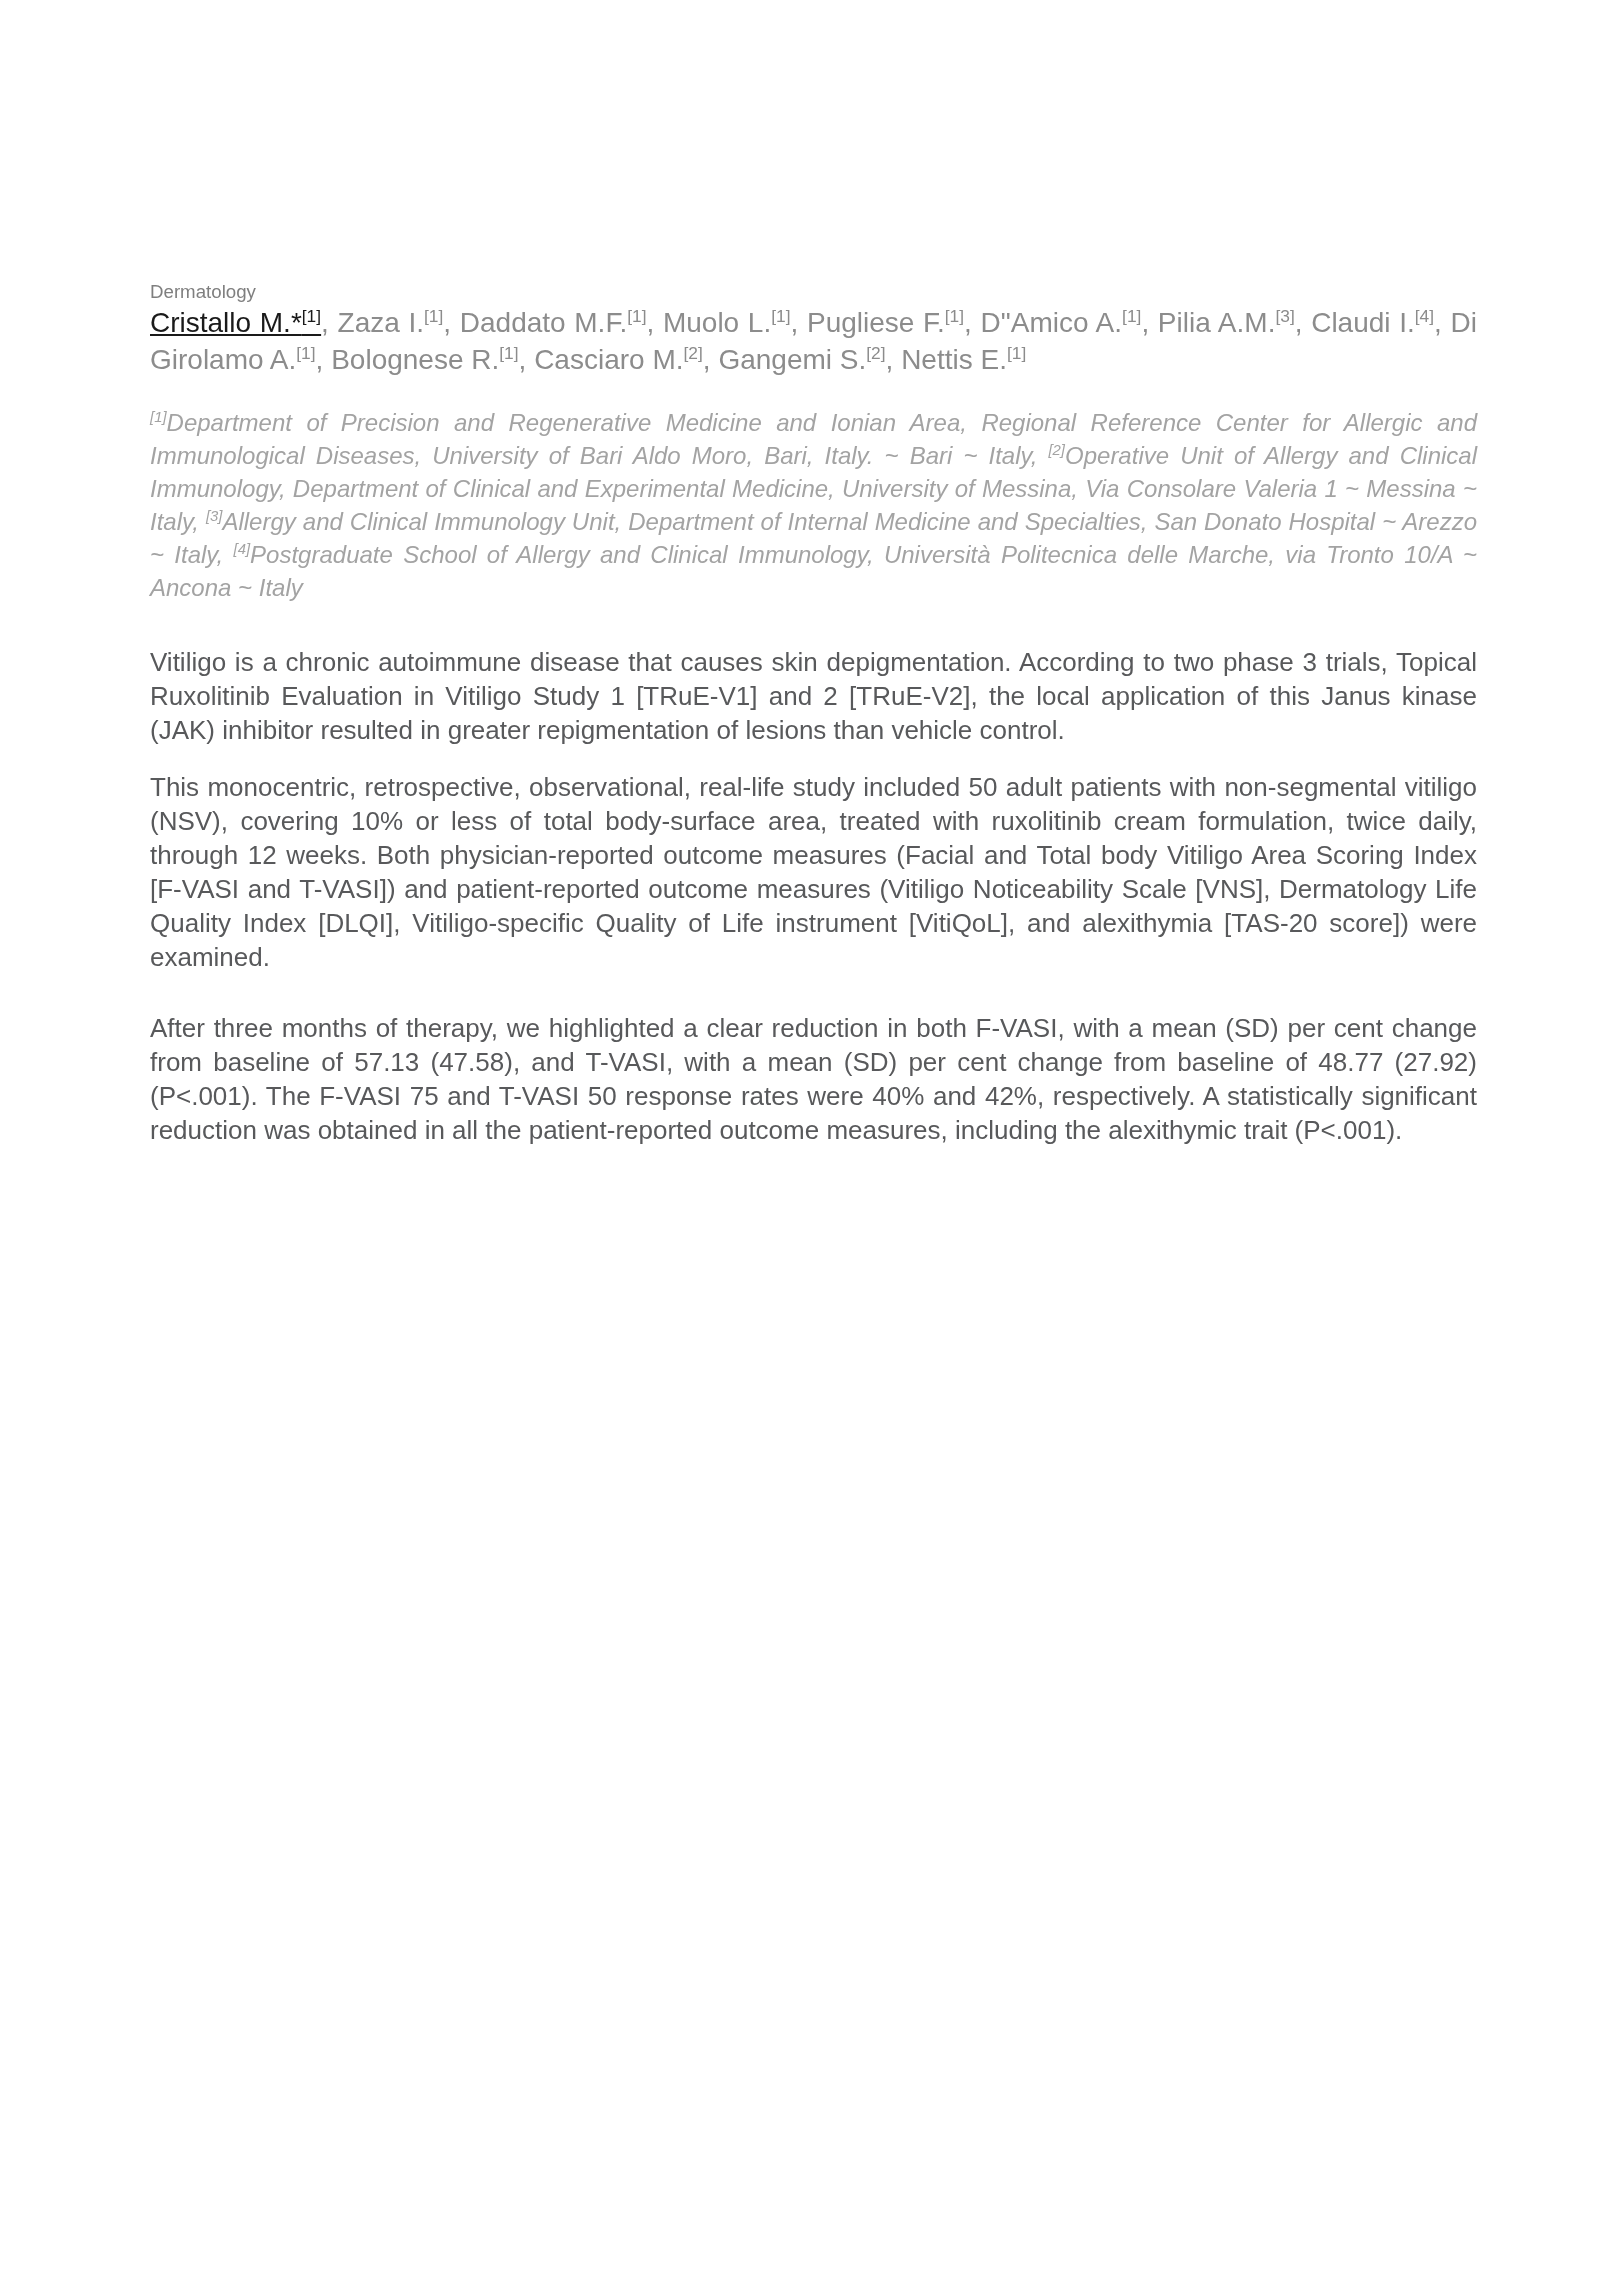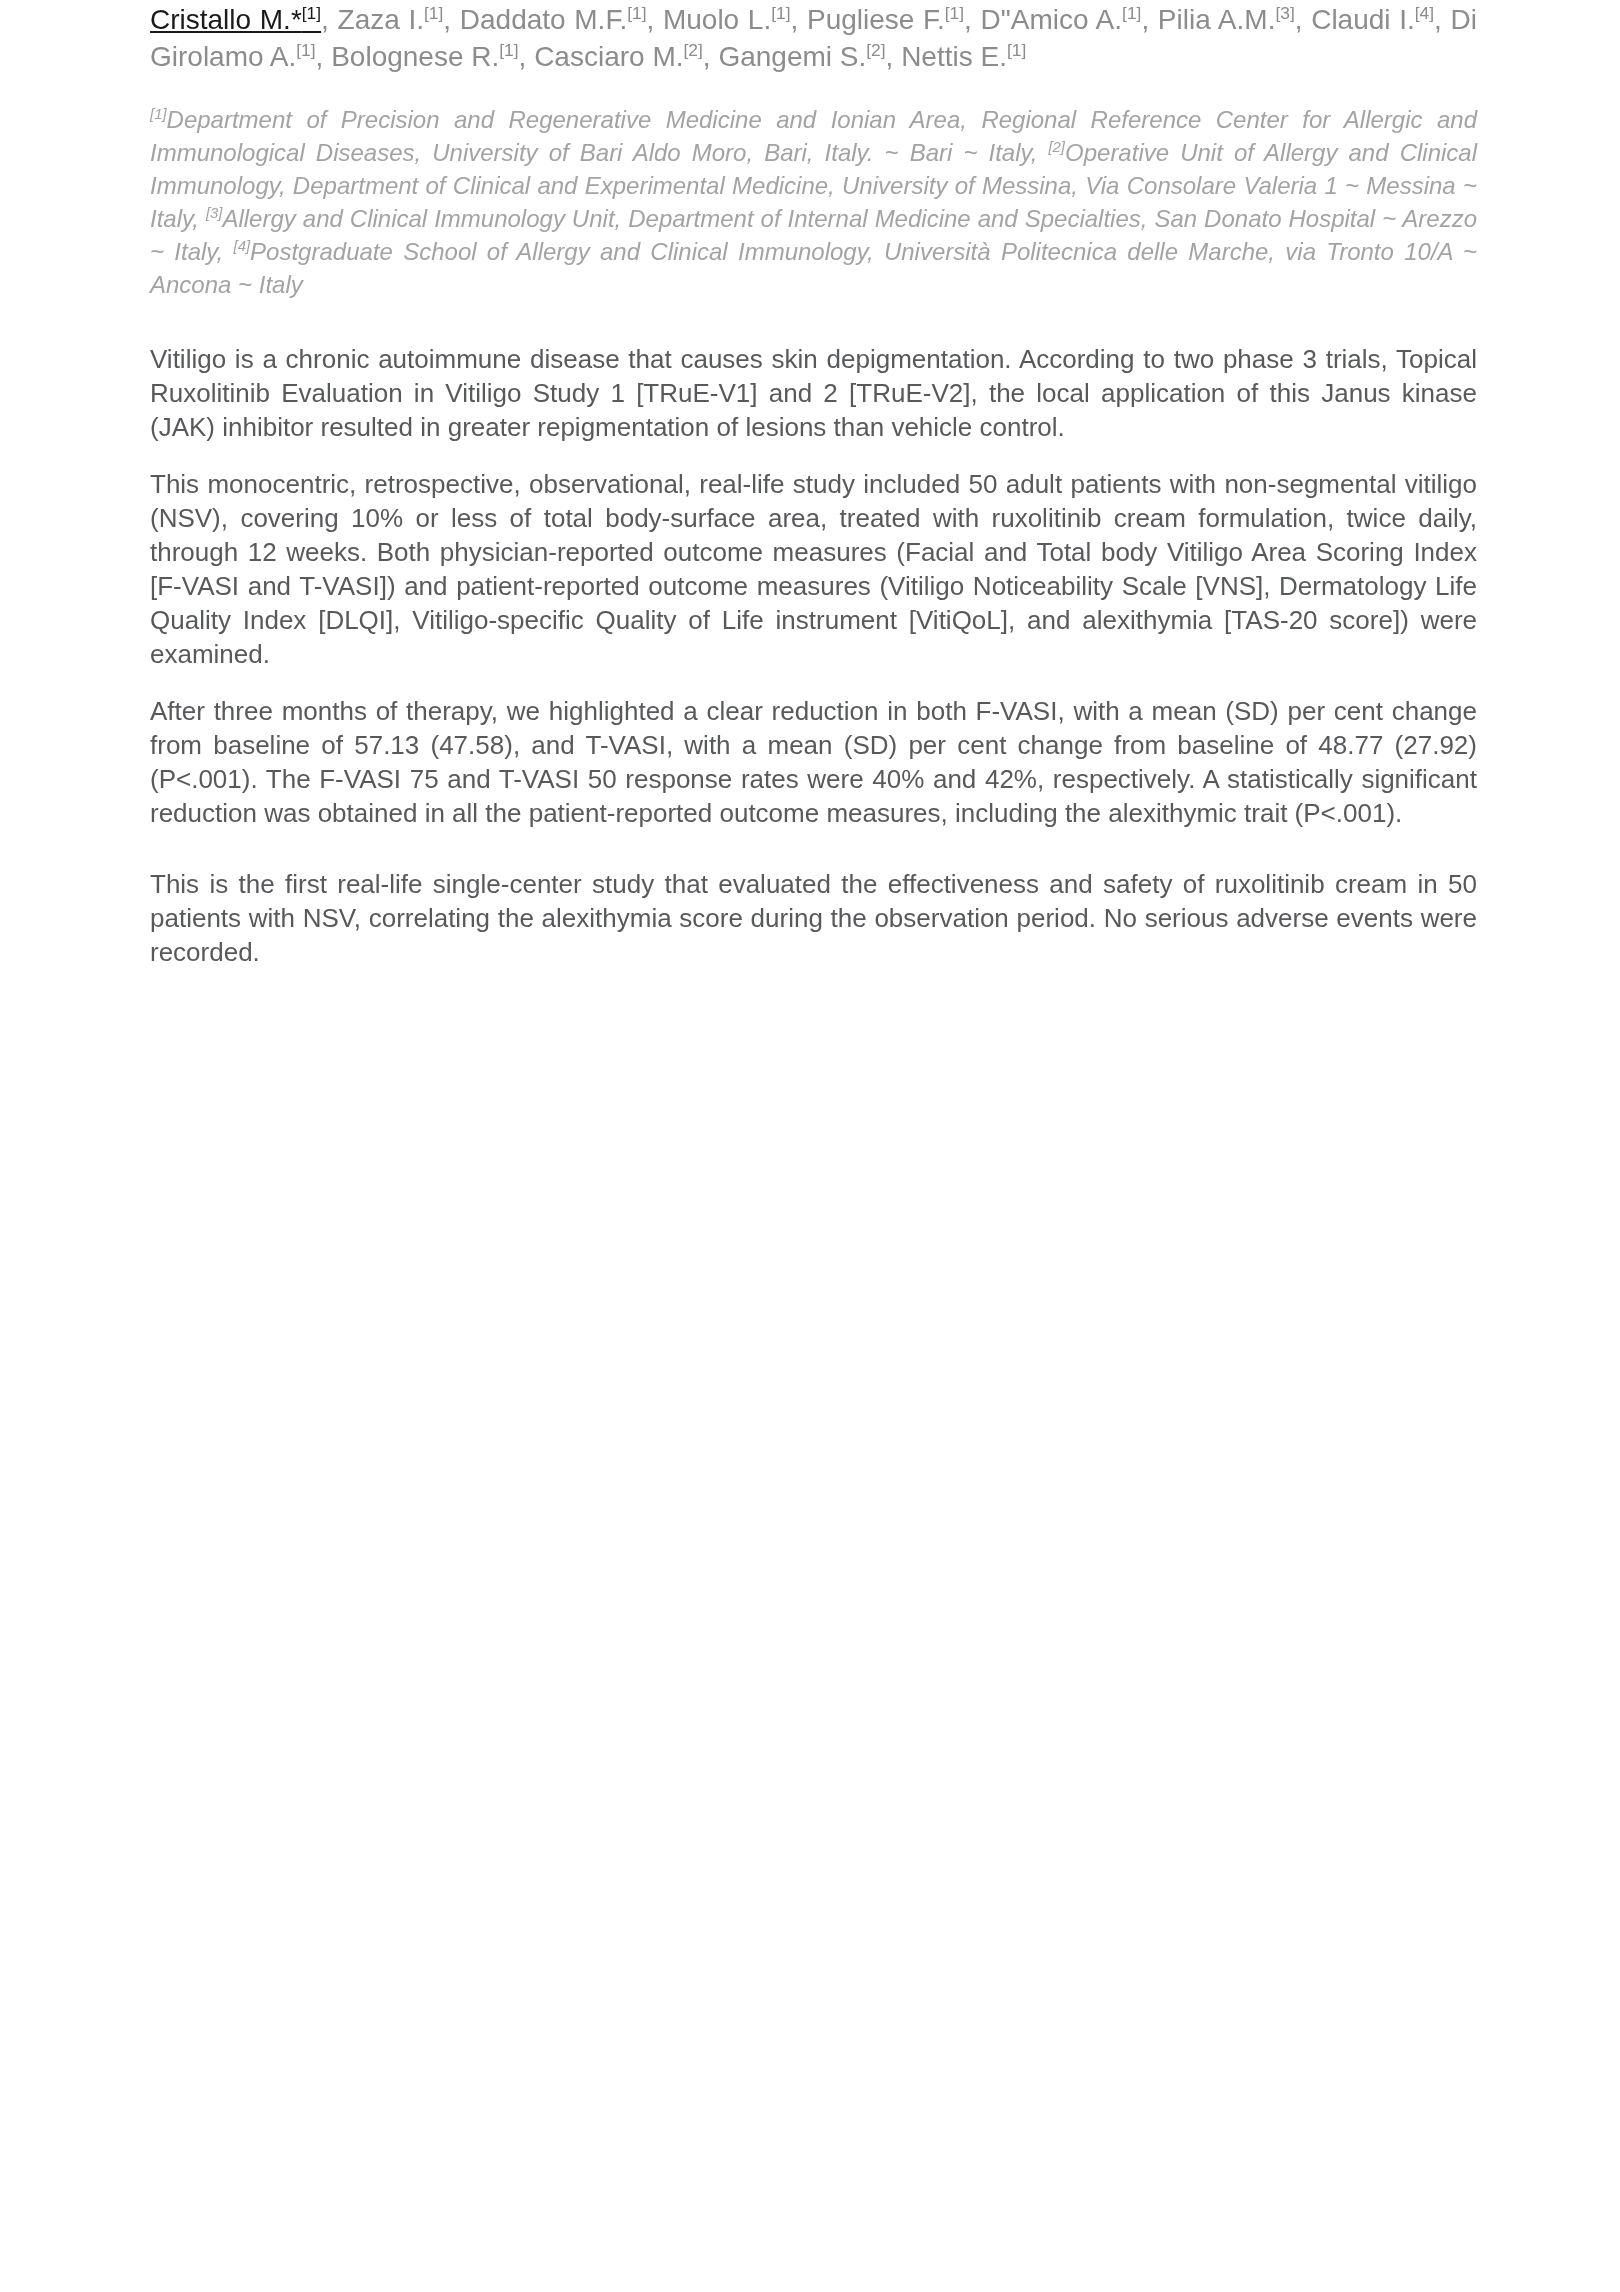--- a/index.html
+++ b/index.html
@@ -89,29 +89,29 @@
   .abstract-body p:last-child{
     margin-top:37px;
   }
 </style>
 </head>
 <body>
 
 <div class="page">
   <div class="content">
 
+    <div class="category-label">Dermatology</div>
 
 
 
     <div class="authors-line"><span class="first-author">Cristallo M.*<sup>[1]</sup></span>, <span>Zaza I.<sup>[1]</sup></span>, <span>Daddato M.F.<sup>[1]</sup></span>, <span>Muolo L.<sup>[1]</sup></span>, <span>Pugliese F.<sup>[1]</sup></span>, <span>D"Amico A.<sup>[1]</sup></span>, <span>Pilia A.M.<sup>[3]</sup></span>, <span>Claudi I.<sup>[4]</sup></span>, <span>Di Girolamo A.<sup>[1]</sup></span>, <span>Bolognese R.<sup>[1]</sup></span>, <span>Casciaro M.<sup>[2]</sup></span>, <span>Gangemi S.<sup>[2]</sup></span>, <span>Nettis E.<sup>[1]</sup></span></div>
 
     <div class="affiliations-block"><sup>[1]</sup><span>Department of Precision and Regenerative Medicine and Ionian Area, Regional Reference Center for Allergic and Immunological Diseases, University of Bari Aldo Moro, Bari, Italy. ~ Bari ~ Italy, </span><sup>[2]</sup><span>Operative Unit of Allergy and Clinical Immunology, Department of Clinical and Experimental Medicine, University of Messina, Via Consolare Valeria 1 ~ Messina ~ Italy, </span><sup>[3]</sup><span>Allergy and Clinical Immunology Unit, Department of Internal Medicine and Specialties, San Donato Hospital ~ Arezzo ~ Italy, </span><sup>[4]</sup><span>Postgraduate School of Allergy and Clinical Immunology, Università Politecnica delle Marche, via Tronto 10/A ~ Ancona ~ Italy</span></div>
 
     <div class="abstract-body">
         <p>Vitiligo is a chronic autoimmune disease that causes skin depigmentation. According to two phase 3 trials, Topical Ruxolitinib Evaluation in Vitiligo Study 1 [TRuE-V1] and 2 [TRuE-V2], the local application of this Janus kinase (JAK) inhibitor resulted in greater repigmentation of lesions than vehicle control.</p>
         <p>This monocentric, retrospective, observational, real-life study included 50 adult patients with non-segmental vitiligo (NSV), covering 10% or less of total body-surface area, treated with ruxolitinib cream formulation, twice daily, through 12 weeks. Both physician-reported outcome measures (Facial and Total body Vitiligo Area Scoring Index [F-VASI and T-VASI]) and patient-reported outcome measures (Vitiligo Noticeability Scale [VNS], Dermatology Life Quality Index [DLQI], Vitiligo-specific Quality of Life instrument [VitiQoL], and alexithymia [TAS-20 score]) were examined.</p>
         <p>After three months of therapy, we highlighted a clear reduction in both F-VASI, with a mean (SD) per cent change from baseline of 57.13 (47.58), and T-VASI, with a mean (SD) per cent change from baseline of 48.77 (27.92) (P&lt;.001). The F-VASI 75 and T-VASI 50 response rates were 40% and 42%, respectively. A statistically significant reduction was obtained in all the patient-reported outcome measures, including the alexithymic trait (P&lt;.001).</p>
-        <p>This is the first real-life single-center study that evaluated the effectiveness and safety of ruxolitinib cream in 50 patients with NSV, correlating the alexithymia score during the observation period. No serious adverse events were recorded.</p>
       </div>
 
   </div>
 </div>
 
 
 </body></html>

